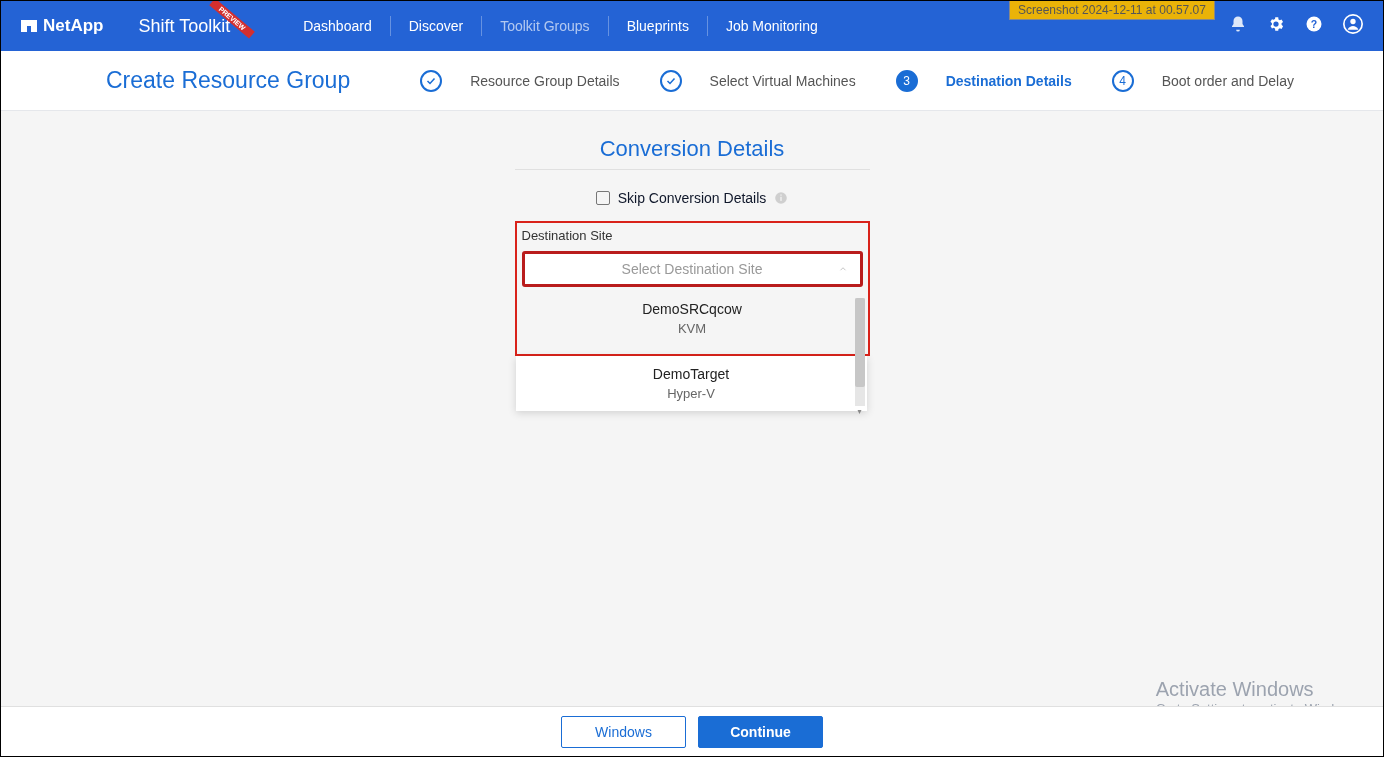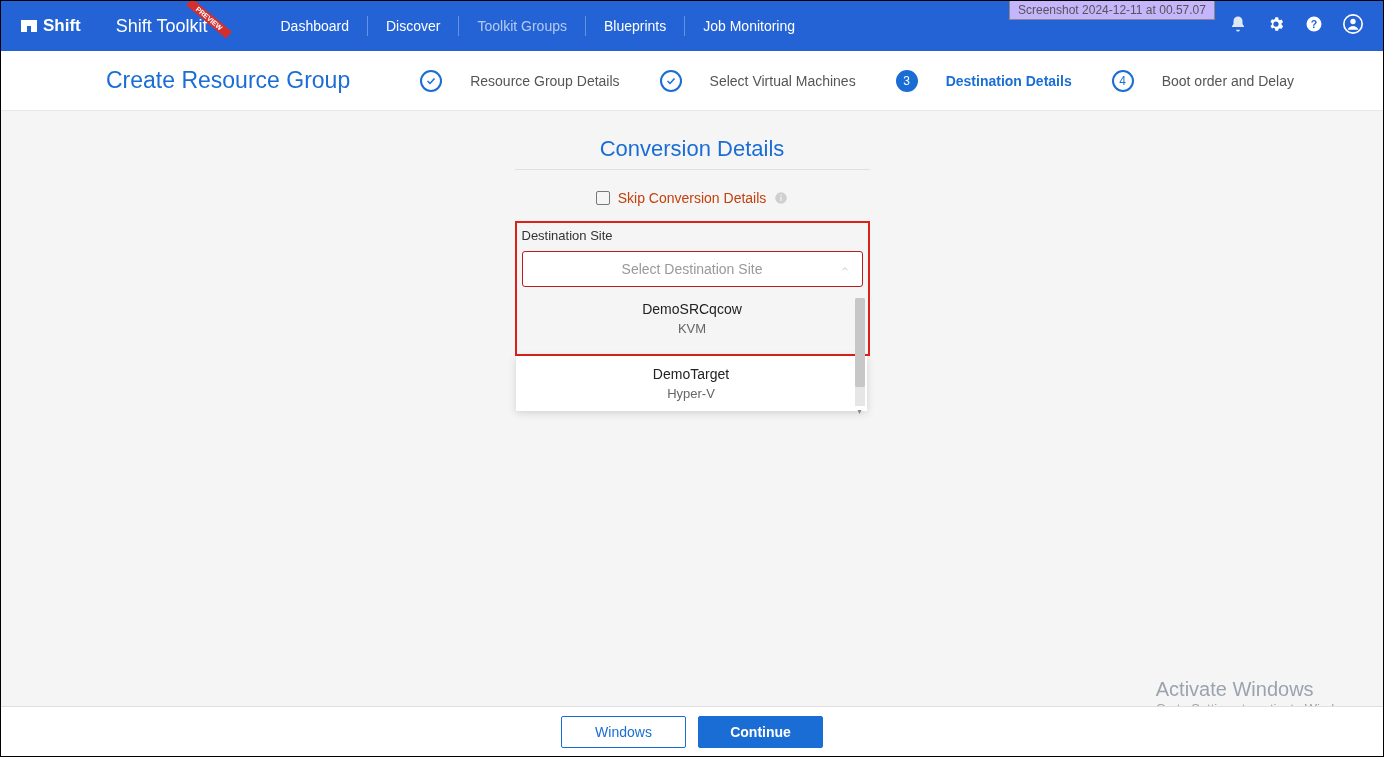--- a/index.html
+++ b/index.html
@@ -1,19 +1,19 @@
 <!DOCTYPE html>
 <html><head>
   <meta charset="utf-8">
   <style>
     * { margin: 0; padding: 0; box-sizing: border-box; font-family: -apple-system, BlinkMacSystemFont, "Segoe UI", Arial, sans-serif; }
     body { width: 1384px; height: 757px; background: #fff; position: relative; overflow: hidden; border: 1px solid #000; }
     
     .screenshot-badge {
-      position: absolute; top: 0; left: 1008px; background: #c4b5fd;
+      position: absolute; top: 0; left: 1008px; background: #eab308;
       border: 1px solid #888; border-top: none; padding: 2px 8px;
       font-size: 12px; color: #555; z-index: 100;
     }
     
     .topbar {
       height: 50px; background: #2463d5; display: flex; align-items: center;
       padding: 0 20px; color: #fff;
     }
     .logo { font-weight: 700; font-size: 17px; display: flex; align-items: center; gap: 6px; }
     .logo-icon { width: 16px; height: 16px; display: inline-flex; }
@@ -50,28 +50,28 @@
     .step.active .step-label { color: #1a6dd5; font-weight: 600; }
     .step.done .step-label { color: #555; }
     .check-icon { stroke: #1a6dd5; }
     
     .content { background: #f5f5f5; height: calc(100% - 110px - 50px); padding-top: 25px; display: flex; justify-content: center; }
     
     .panel-title { color: #1a6dd5; font-size: 22px; font-weight: 400; text-align: center; margin-bottom: 7px; }
     .panel-inner { width: 355px; margin: 0 auto; }
     .divider { width: 355px; height: 1px; background: #e0e0e0; margin: 0 auto 20px; }
     
-    .skip-row { display: flex; align-items: center; justify-content: center; gap: 8px; margin-bottom: 15px; color: #c2410c; font-size: 14px; }
+    .skip-row { display: flex; align-items: center; justify-content: center; gap: 8px; margin-bottom: 15px; color: #0f172a; font-size: 14px; }
     .checkbox { width: 14px; height: 14px; border: 1.5px solid #777; border-radius: 2px; cursor: pointer; }
     .info-icon { display: inline-flex; opacity: 0.4; }
     
     .highlight-box { border: 2px solid #d9221a; padding: 5px 5px 8px; }
     .field-label { font-size: 13px; color: #333; margin-bottom: 8px; }
     .select-box {
-      height: 36px; border: 1px solid #b91c1c; border-radius: 3px; background: #fff;
+      height: 36px; border: 3px solid #b91c1c; border-radius: 3px; background: #fff;
       display: flex; align-items: center; justify-content: center; position: relative;
       color: #999; font-size: 14px; cursor: pointer;
     }
     .select-caret { position: absolute; right: 12px; }
     
     .dropdown {
       width: 353px; background: #fff; box-shadow: 0 2px 8px rgba(0,0,0,0.15);
       position: relative;
     }
     .dropdown-scroll { position: absolute; right: 2px; top: 4px; width: 10px; height: calc(100% - 14px); background: #e6e6e6; }
@@ -105,21 +105,21 @@
 
 <div class="screenshot-badge">Screenshot 2024-12-11 at 00.57.07</div>
 
 <div class="topbar">
   <div class="logo">
     <span class="logo-icon">
       <svg width="16" height="16" viewBox="0 0 16 16">
           <path d="M0 2 H6 V14 H0 Z M10 2 H16 V14 H10 Z M6 2 H10 V8 H6 Z" fill="#fff"></path>
         </svg>
     </span>
-    <span>Shift</span>
+    <span>NetApp</span>
   </div>
   <div class="app-name">
     <span>Shift Toolkit</span>
     <span class="preview-ribbon">PREVIEW</span>
   </div>
   <div class="nav">
     <div class="nav-item">Dashboard</div>
     <div class="nav-item">Discover</div>
     <div class="nav-item active">Toolkit Groups</div>
     <div class="nav-item">Blueprints</div>

